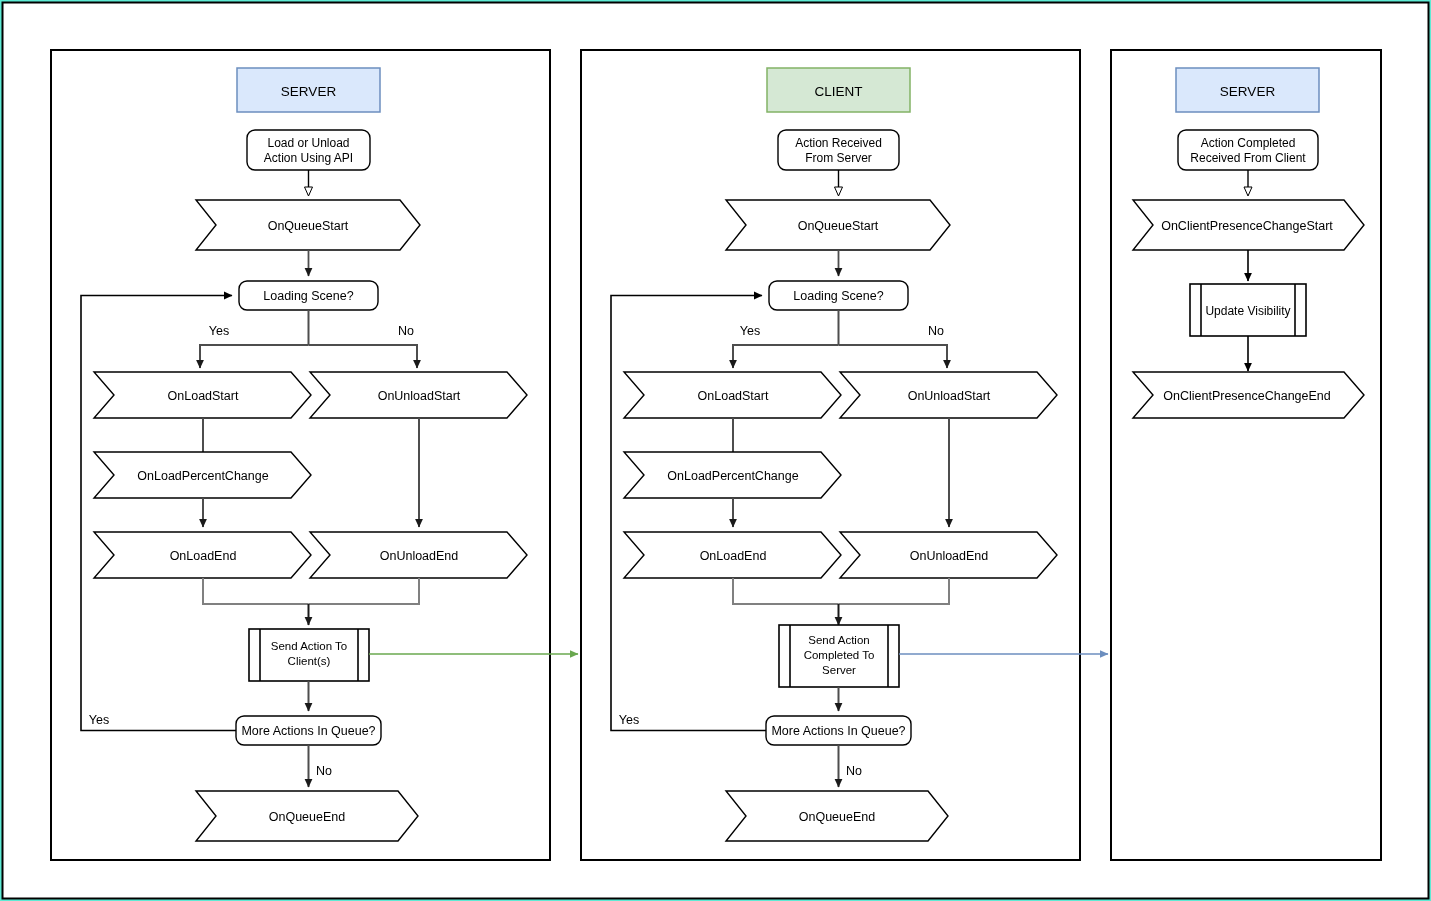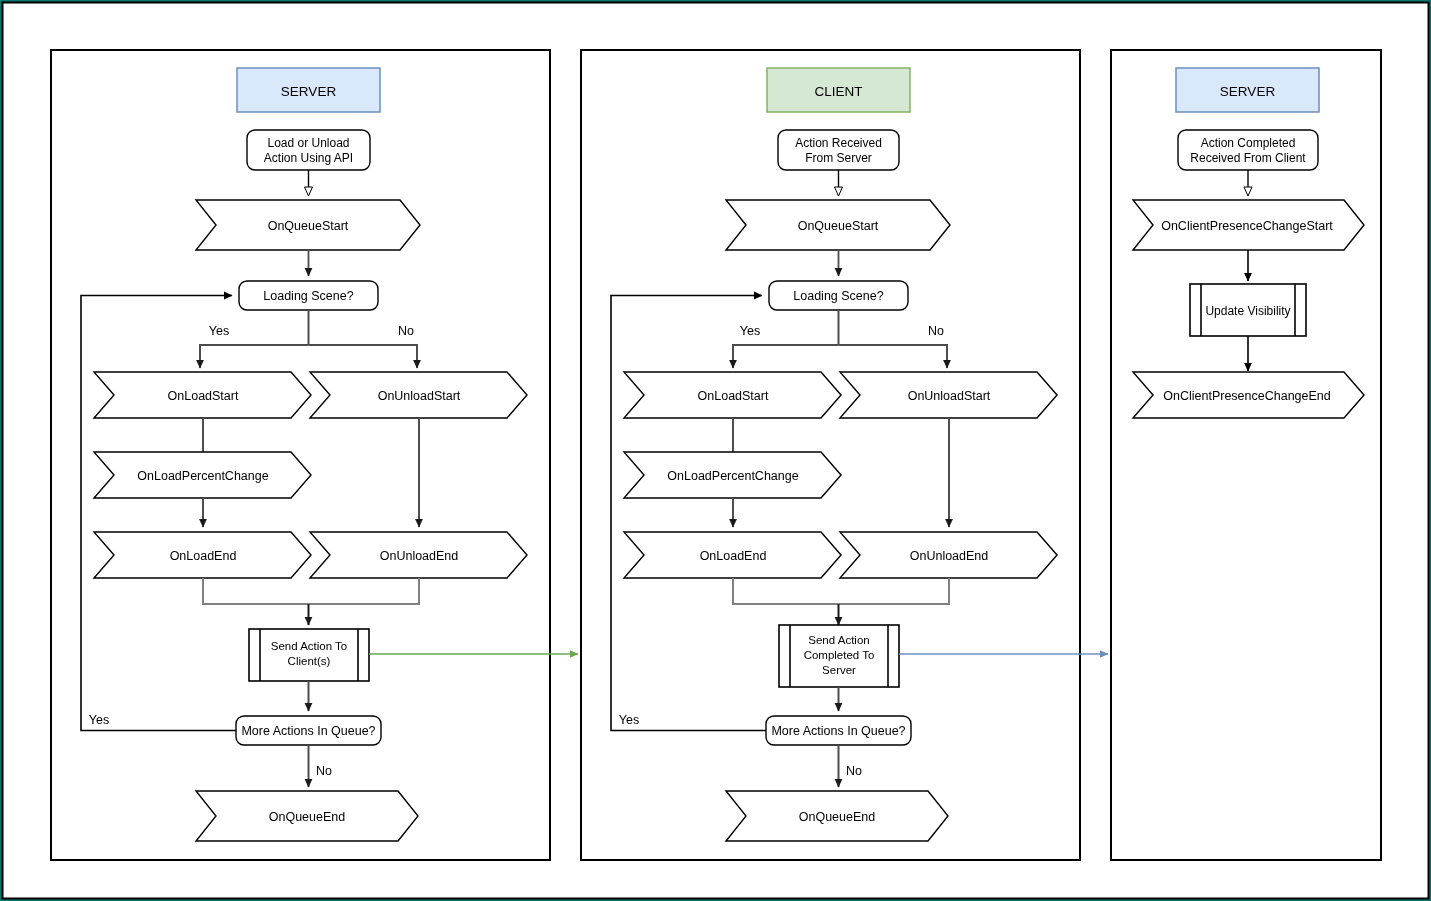--- a/index.html
+++ b/index.html
@@ -1,16 +1,16 @@
 <!DOCTYPE html>
 <html><head>
 <meta charset="utf-8">
 <style>
   html,body{margin:0;padding:0;background:#ffffff;}
-  #stage{position:relative;width:1431px;height:901px;background:#0f766e;
+  #stage{position:relative;width:1431px;height:901px;background:#5eead4;
          font-family:"Liberation Sans", sans-serif;}
   svg{display:block;}
   text{font-family:"Liberation Sans", sans-serif; fill:#000000;}
 </style>
 </head>
 <body>
 
 <div id="stage">
 <svg width="1431" height="901" viewBox="0 0 1431 901" xmlns="http://www.w3.org/2000/svg">
 

